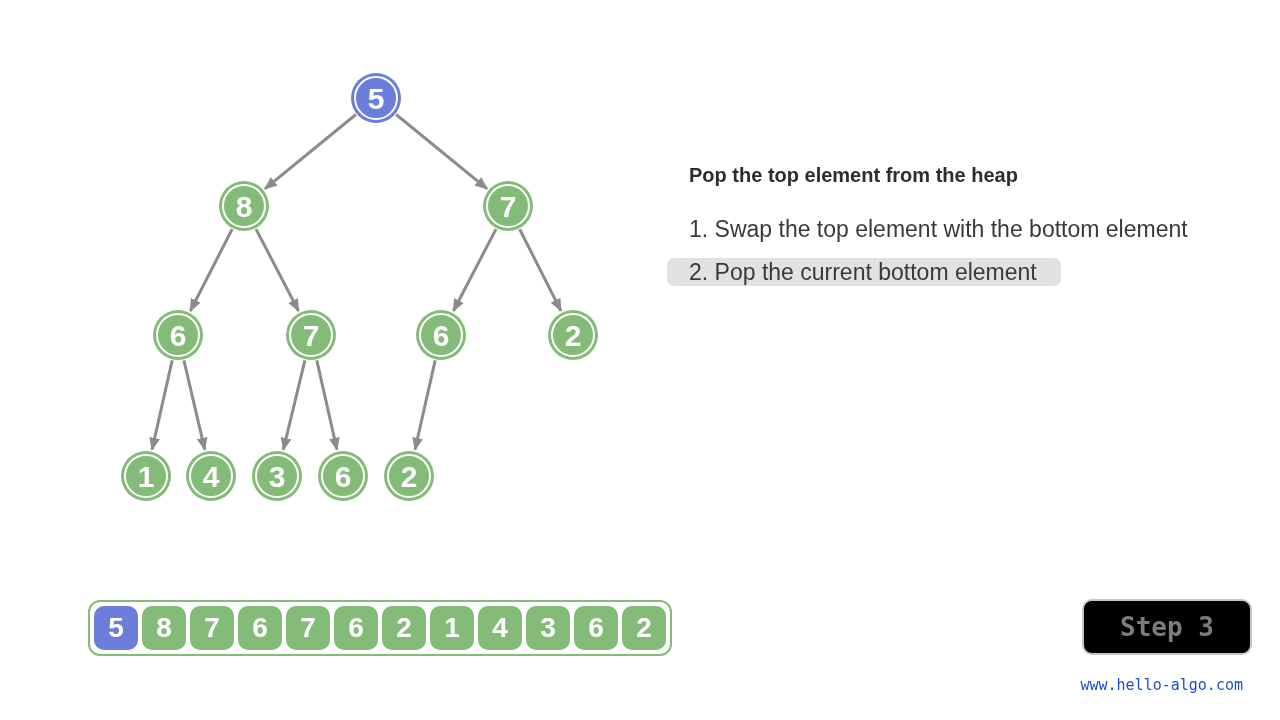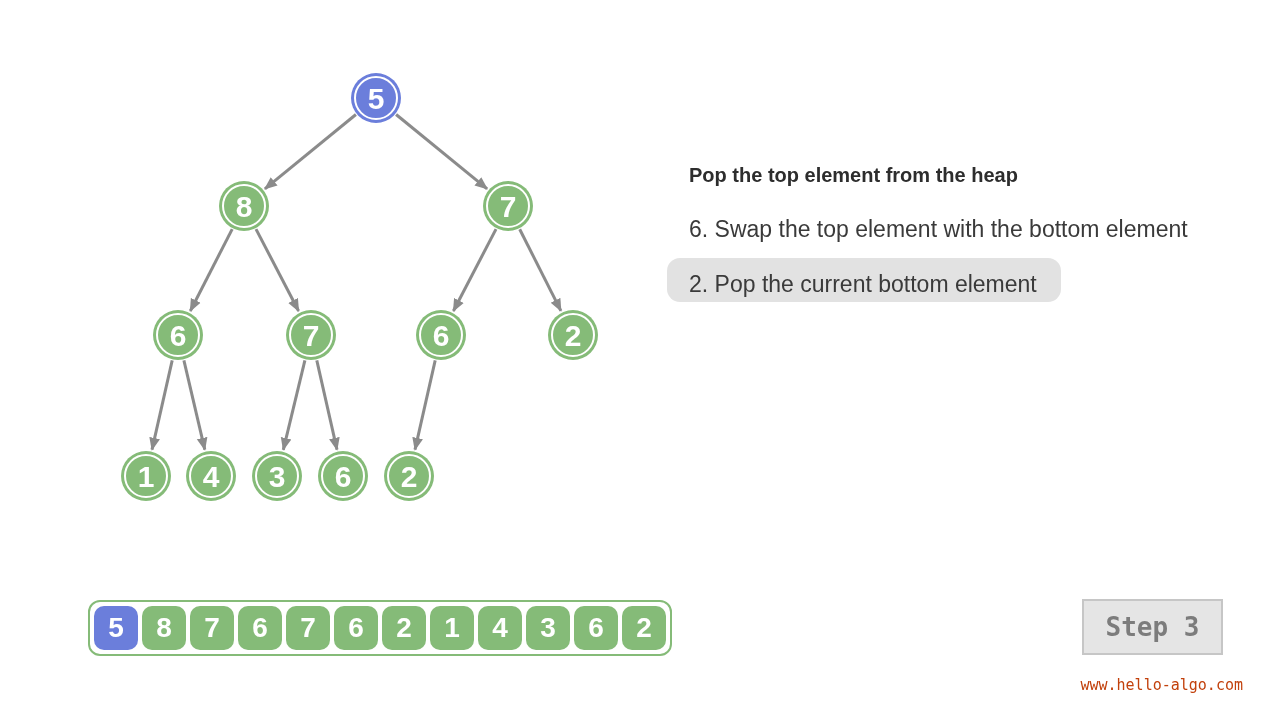--- a/index.html
+++ b/index.html
@@ -26,51 +26,51 @@
   }
   .panel-title{
     position:absolute;left:689px;top:164px;
     font-size:20px;font-weight:bold;color:#2d2d2d;white-space:nowrap;
   }
   .panel-step{
     position:absolute;left:689px;top:216px;
     font-size:23px;color:#3a3a3a;white-space:nowrap;
   }
   .panel-step-highlight{
-    position:absolute;left:667px;top:258px;height:36px;
+    position:absolute;left:667px;top:258px;height:28px;
     display:flex;align-items:center;
-    padding:8px 24px 0 22px;border-radius:13px;
+    padding:0 24px 0 22px;border-radius:7px;
     background:var(--hl-bg);
     font-size:23px;color:#3a3a3a;white-space:nowrap;
   }
   .heap-array{
     position:absolute;left:88px;top:600px;
     display:flex;gap:4px;padding:4px;
     border:2px solid var(--green);border-radius:12px;
     background:#ffffff;
   }
   .cell{
     width:44px;height:44px;border-radius:10px;
     background:var(--green);color:#ffffff;
     font-size:28px;font-weight:bold;
     display:flex;align-items:center;justify-content:center;
   }
   .cell.hl{background:var(--blue);}
   .step-badge{
-    position:absolute;left:1082px;top:599px;width:141px;height:56px;
-    box-sizing:border-box;border:2px solid #c6c6c6;border-radius:0;
-    background:#e5e5e5;
+    position:absolute;left:1082px;top:599px;width:170px;height:56px;
+    box-sizing:border-box;border:2px solid #c6c6c6;border-radius:10px;
+    background:#000000;
     display:flex;align-items:center;justify-content:center;
     font-family:"DejaVu Sans Mono", monospace;
     font-size:26px;font-weight:bold;color:#7c7c7c;white-space:nowrap;
   }
   .watermark{
     position:absolute;right:37px;top:676px;
     font-family:"DejaVu Sans Mono", monospace;
-    font-size:15px;color:#c2410c;white-space:nowrap;
+    font-size:15px;color:#1d4ed8;white-space:nowrap;
   }
 </style>
 </head>
 <body>
 
 <svg id="tree-svg" class="tree-svg" viewBox="0 0 660 560">
   <defs>
     <marker id="arrow" viewBox="0 0 12 12" refX="11" refY="6" markerWidth="13" markerHeight="13" markerUnits="userSpaceOnUse" orient="auto">
       <path class="arrowhead" d="M0,1 L12,6 L0,11 Z"></path>
     </marker>
@@ -143,21 +143,21 @@
     </g>
     <g>
       <circle cx="409" cy="476" r="25" class="node-fill-green"></circle>
       <circle cx="409" cy="476" r="21" class="node-ring"></circle>
       <text x="409" y="476" dominant-baseline="central" class="node-label">2</text>
     </g>
   </svg>
 
 <div class="panel-title">Pop the top element from the heap</div>
 
-<div class="panel-step">6. Swap the top element with the bottom element</div>
+<div class="panel-step">1. Swap the top element with the bottom element</div>
 
 <div class="panel-step-highlight">2. Pop the current bottom element</div>
 
 <div id="heap-array" class="heap-array">
     <div class="cell hl">5</div>
     <div class="cell">8</div>
     <div class="cell">7</div>
     <div class="cell">6</div>
     <div class="cell">7</div>
     <div class="cell">6</div>

